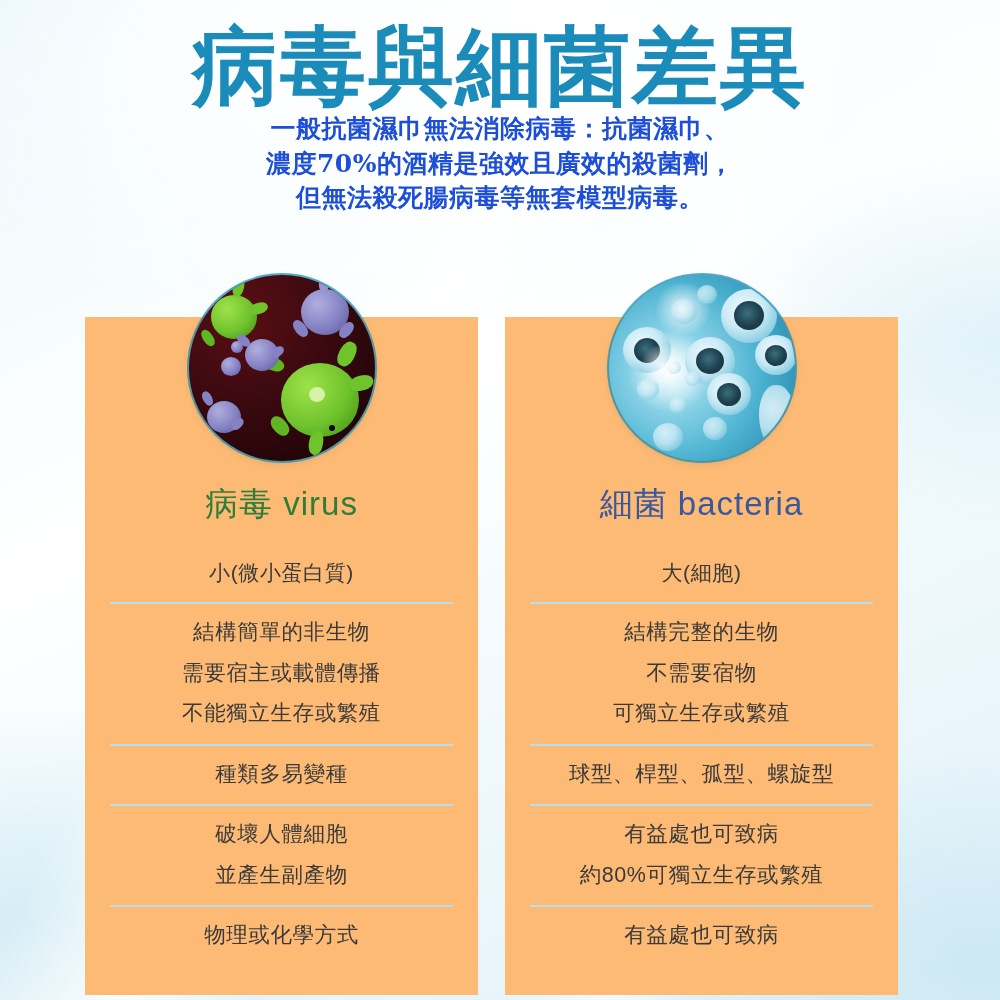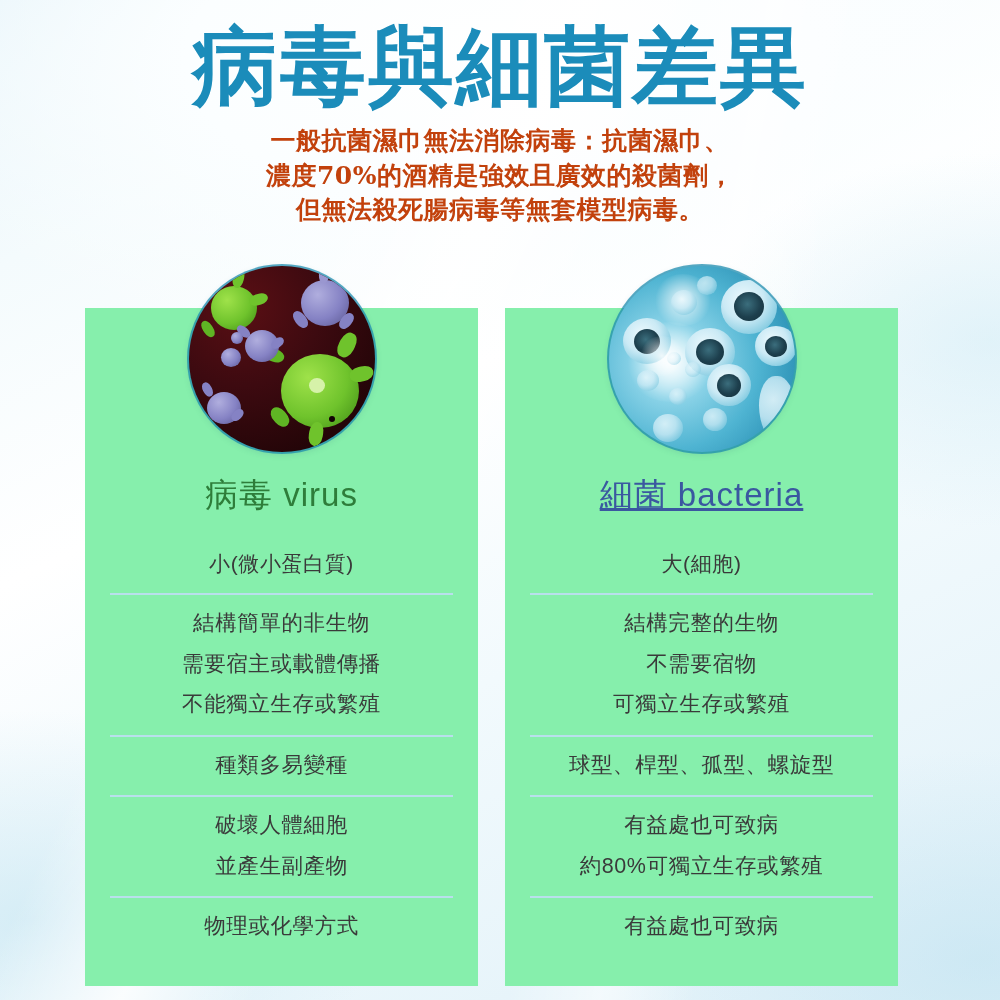--- a/index.html
+++ b/index.html
@@ -40,32 +40,32 @@
     color:#1b8cba;
     letter-spacing:2px;
     padding-top:20px;
     white-space:nowrap;
   }
   #subtitle{
     font-family:"DejaVu Serif","Liberation Serif",serif;
     font-weight:bold;
     font-size:25px;
     line-height:1.38;
-    color:#c2410c;
-    margin-top:12px;
+    color:#1d4ed8;
+    margin-top:0;
     letter-spacing:.5px;
   }
 
   
   .card{
     position:absolute;
-    top:308px;
+    top:317px;
     width:393px;
     height:678px;
-    background:#86efac;
+    background:#fdba74;
     z-index:2;
   }
   #card-virus{ left:85px; }
   #card-bacteria{ left:505px; }
 
   
   .figure-wrap{
     position:absolute;
     top:-42px;
     left:0; right:0;
@@ -235,21 +235,21 @@
       <span class="b-blob" style="width:18px;height:17px;left:60px;top:122px;opacity:.65;"></span>
       <span class="b-blob" style="width:30px;height:28px;left:44px;top:148px;opacity:.8;"></span>
       <span class="b-blob" style="width:24px;height:23px;left:94px;top:142px;opacity:.75;"></span>
       <span class="b-blob" style="width:16px;height:15px;left:76px;top:96px;opacity:.6;"></span>
       <span class="b-blob" style="width:14px;height:13px;left:58px;top:86px;opacity:.6;"></span>
       <span class="b-blob" style="width:36px;height:66px;left:150px;top:110px;opacity:.85;border-radius:48% 52% 40% 60%;"></span>
       <span class="b-light" style="width:46px;height:40px;left:30px;top:70px;"></span>
     </div>
   </div>
 
-  <div class="card-label" id="label-bacteria" style="color: rgb(58, 88, 160); text-decoration: underline;">細菌 bacteria</div>
+  <div class="card-label" id="label-bacteria" style="color: rgb(58, 88, 160);">細菌 bacteria</div>
 
   <div class="facts">
       <div class="group g-size">
         <div class="fact">大(細胞)</div>
       </div>
       <div class="group">
         <div class="fact">結構完整的生物</div>
         <div class="fact">不需要宿物</div>
         <div class="fact">可獨立生存或繁殖</div>
       </div>

